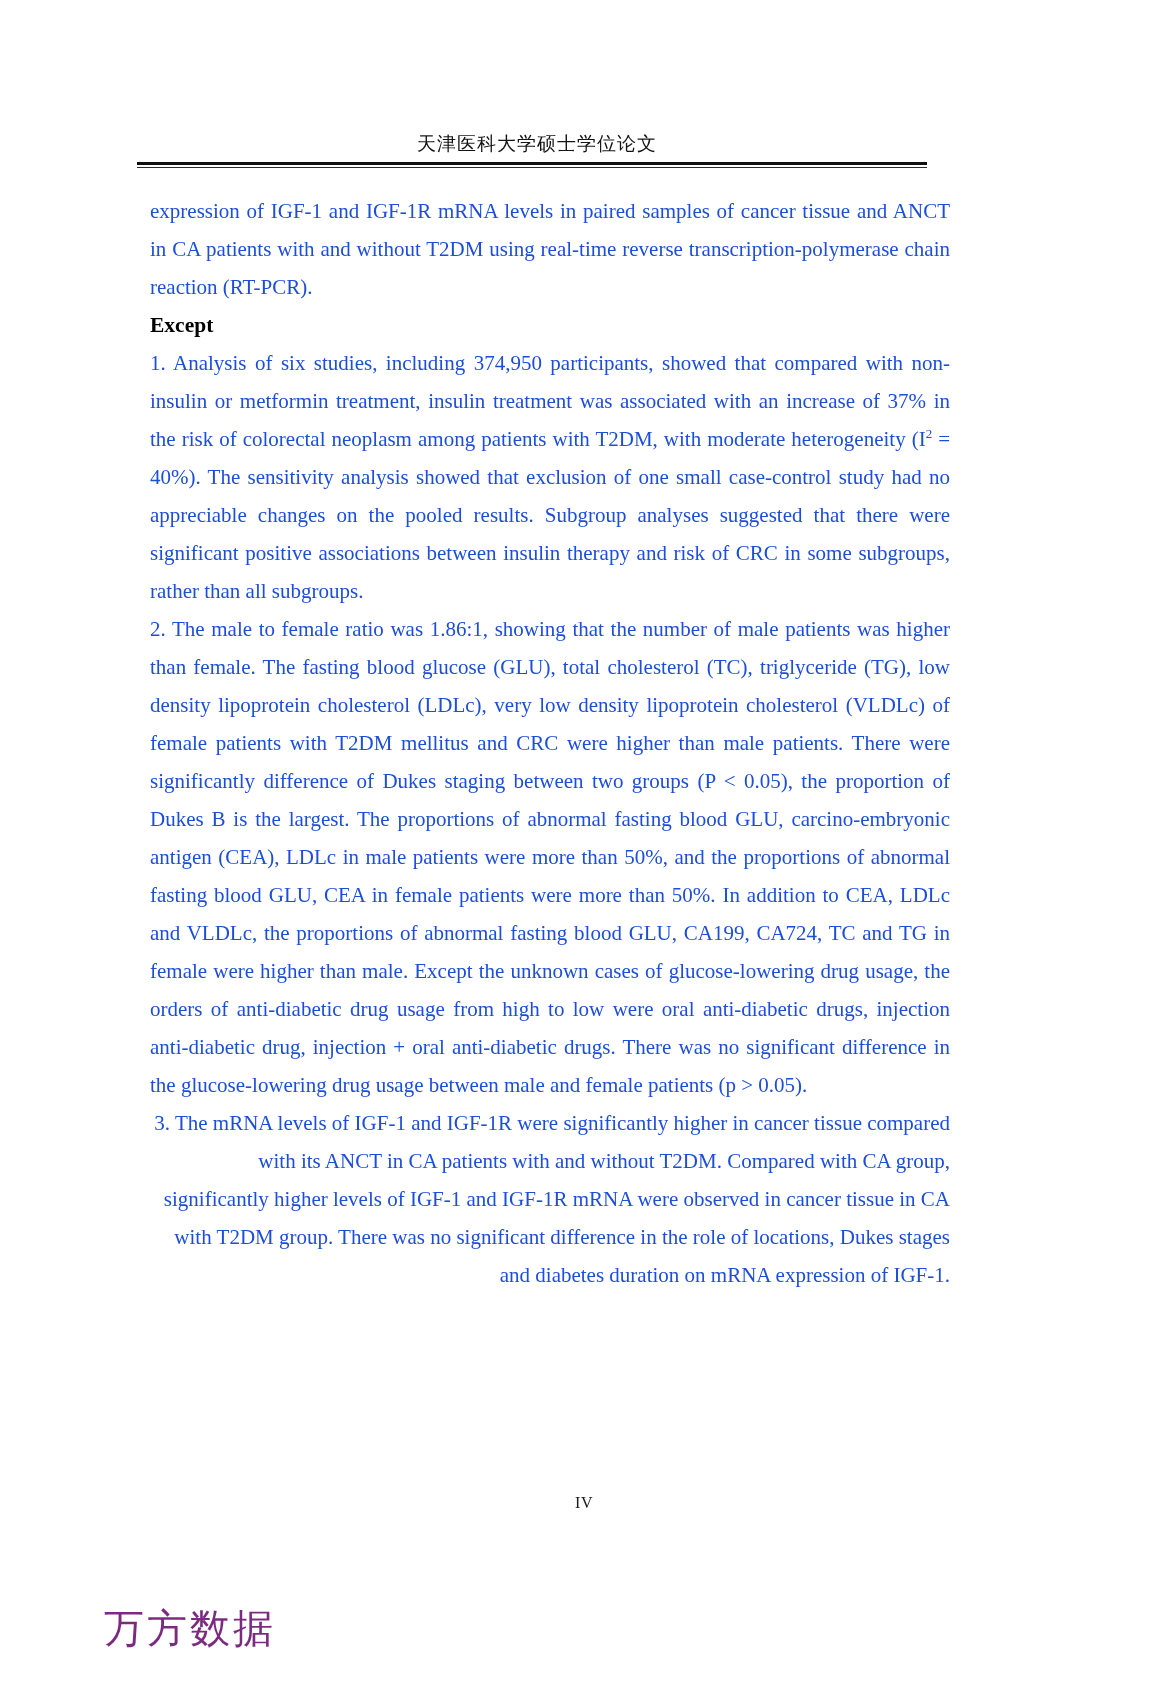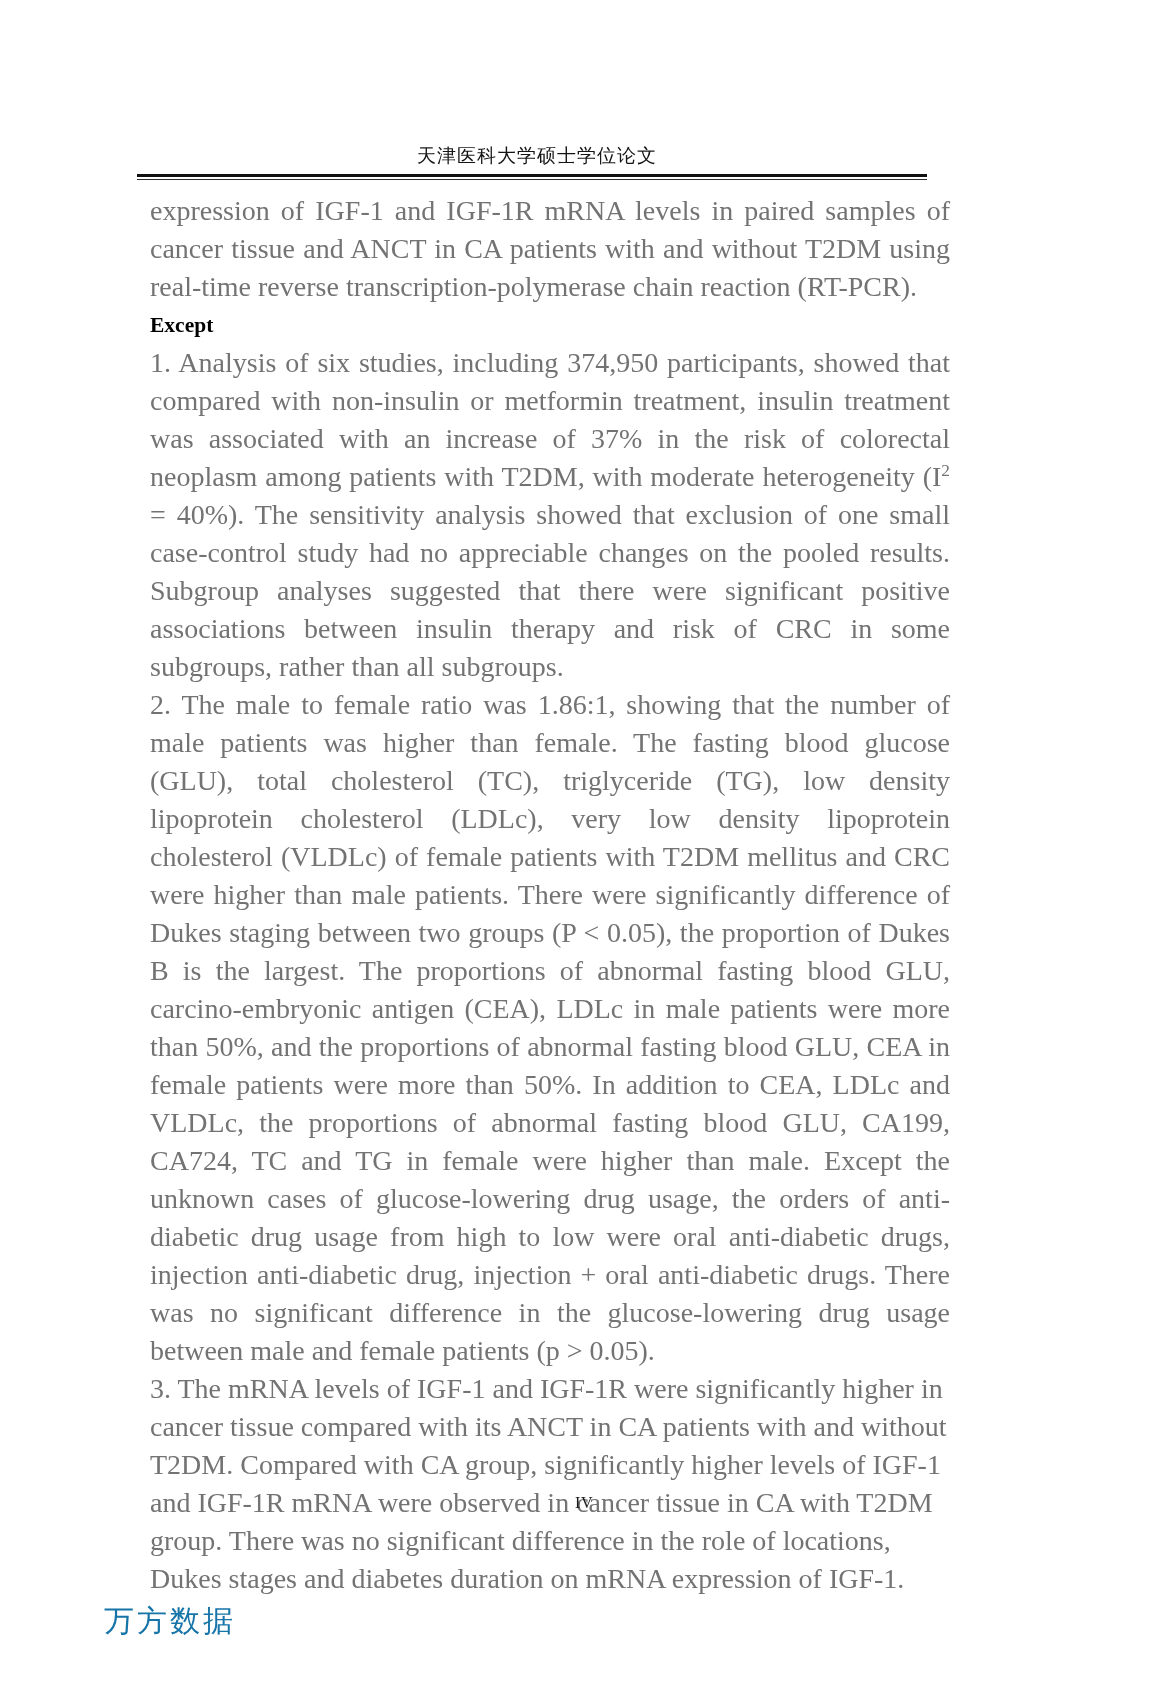--- a/index.html
+++ b/index.html
@@ -17,21 +17,21 @@
     height: 1683px;
     background: #ffffff;
     overflow: hidden;
     box-sizing: border-box;
   }
 
   
   .header-zone {
     position: absolute;
     left: 0;
-    top: 144px;
+    top: 132px;
     width: 1064px;
   }
   .header-title {
     text-align: center;
     font-family: "DejaVu Sans", "Liberation Sans", sans-serif;
     font-size: 19px;
     letter-spacing: 1px;
     color: #141414;
     line-height: 1.2;
     padding-left: 10px;
@@ -52,28 +52,28 @@
 
   
   .content {
     position: absolute;
     left: 150px;
     top: 192px;
     width: 800px;
   }
   p.para {
     margin: 0;
-    font-size: 28px;
+    font-size: 21px;
     line-height: 38px;
     text-align: justify;
     text-justify: inter-word;
-    color: #737373;
+    color: #1d4ed8;
     -webkit-font-smoothing: none;
   }
-  p.para.last-left { text-align: left; }
+  p.para.last-left { text-align: right; }
   p.heading {
     margin: 0;
     font-size: 21.5px;
     line-height: 38px;
     font-weight: bold;
     color: #000000;
   }
   sup.sup {
     font-size: 0.62em;
     vertical-align: super;
@@ -92,23 +92,23 @@
     color: #1a1a1a;
     padding-left: 8px;
   }
 
   
   .watermark {
     position: absolute;
     left: 104px;
     top: 1601px;
     font-family: Liberation Mono, monospace;
-    font-size: 30px;
+    font-size: 40px;
     letter-spacing: 3px;
-    color: #0369a1;
+    color: #701a75;
     opacity: 0.92;
     white-space: nowrap;
   }
 </style>
 </head>
 <body>
 
 <div class="page">
 
   <div class="header-zone">

